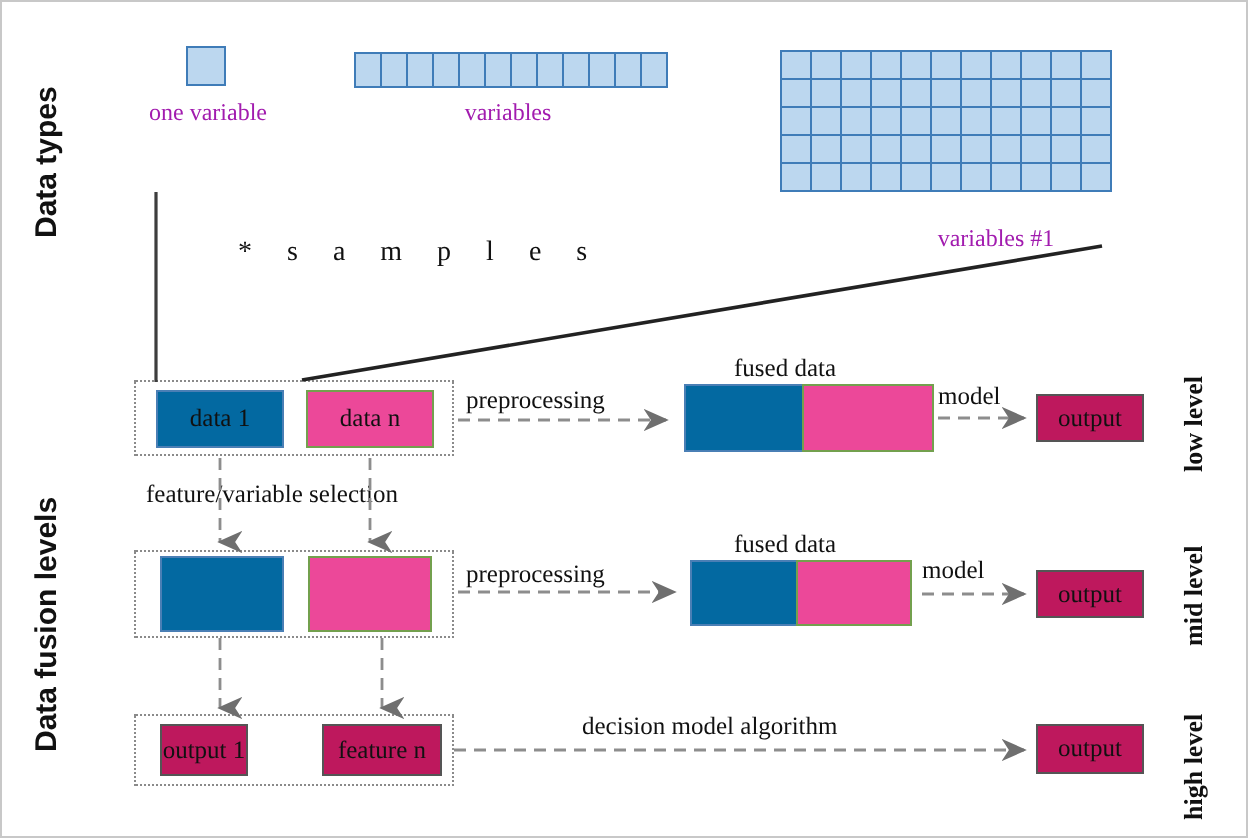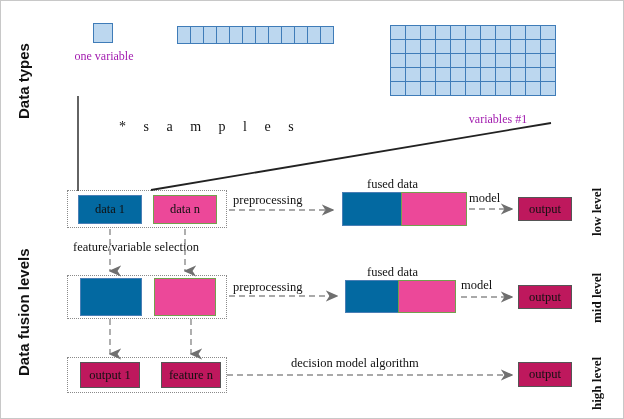--- a/index.html
+++ b/index.html
@@ -123,20 +123,21 @@
     <div class="cell"></div>
     <div class="cell"></div>
     <div class="cell"></div>
     <div class="cell"></div>
     <div class="cell"></div>
     <div class="cell"></div>
     <div class="cell"></div>
     <div class="cell"></div>
     <div class="cell"></div>
   </div>
+  <div class="caption" id="vars-cap">variables</div>
 
   <div class="abs" id="matrix">
       <div class="mrow">
         <div class="cell"></div>
         <div class="cell"></div>
         <div class="cell"></div>
         <div class="cell"></div>
         <div class="cell"></div>
         <div class="cell"></div>
         <div class="cell"></div>
@@ -229,21 +230,21 @@
   <div class="txtlabel" style="left:366px;top:264px;">fused data</div>
   <div class="abs dbox blue" style="left:344px;top:279px;width:54px;height:33px;"></div>
   <div class="abs dbox green" style="left:397px;top:279px;width:58px;height:33px;"></div>
 
   <div class="txtlabel" style="left:460px;top:277px;">model</div>
   <div class="abs dbox gray" style="left:517px;top:284px;width:54px;height:24px;">output</div>
 
   <div class="level-label" style="left:588px;top:322px;">mid level</div>
 
   <div class="abs dotbox" style="left:66px;top:356px;width:160px;height:36px;"></div>
-  <div class="abs dbox gray" style="left:79px;top:361px;width:60px;height:26px;">output 1</div>
+  <div class="abs dbox gray" style="left:79px;top:361px;width:44px;height:26px;">output 1</div>
   <div class="abs dbox gray" style="left:160px;top:361px;width:60px;height:26px;">feature n</div>
 
   <div class="txtlabel" style="left:290px;top:355px;">decision model algorithm</div>
   <div class="abs dbox gray" style="left:517px;top:361px;width:54px;height:25px;">output</div>
 
   <div class="level-label" style="left:588px;top:409px;">high level</div>
 
   <svg class="overlay">
     <defs>
       <marker id="ah" markerWidth="9" markerHeight="8" refX="8" refY="4" orient="auto">

